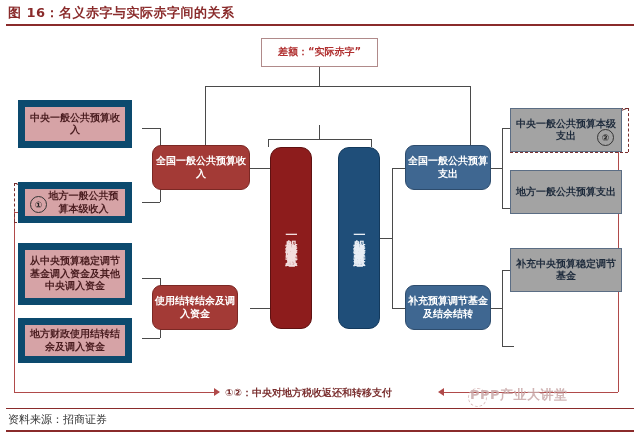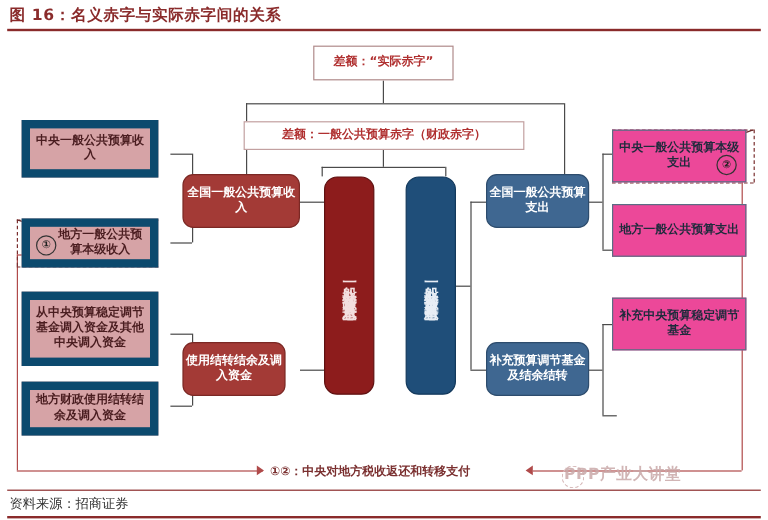--- a/index.html
+++ b/index.html
@@ -62,21 +62,21 @@
 
   
   .pink{
     background:#d6a3a6;
     border:7px solid #0c4a6e;
     color:#4a1d20;
     font-weight:bold;
   }
   
   .bluegrey{
-    background:#ec4899;
+    background:#a3a3a3;
     border:1px solid #5b6d84;
     color:#1e2b3c;
     font-weight:bold;
   }
   
   .darkred{
     background:#a33a36;
     border:1px solid #7b2824;
     color:#ffffff;
     border-radius:9px;
@@ -240,23 +240,20 @@
   <div class="diag" style="left:510px;top:108px;width:118px;height:44px;">
     <svg width="118" height="44">
         <line x1="118" y1="0" x2="0" y2="44" stroke="#6b2a2a" stroke-width="1"></line>
       </svg>
   </div>
 
   <div class="box outline-red" style="left:261px;top:38px;width:117px;height:29px;">
     <span>差额：“实际赤字”</span>
   </div>
 
-  <div class="box outline-red2" style="left:203px;top:101px;width:234px;height:24px;">
-    <span>差额：一般公共预算赤字（财政赤字）</span>
-  </div>
 
   <div class="box pink" style="left:18px;top:100px;width:114px;height:48px;">
     <span>中央一般公共预算收入</span>
   </div>
 
   <div class="box pink" style="left:18px;top:182px;width:114px;height:41px;padding-left:17px;">
     <span>地方一般公共预算本级收入</span>
   </div>
   <div class="circ" style="left:30px;top:196px;">①</div>
 

